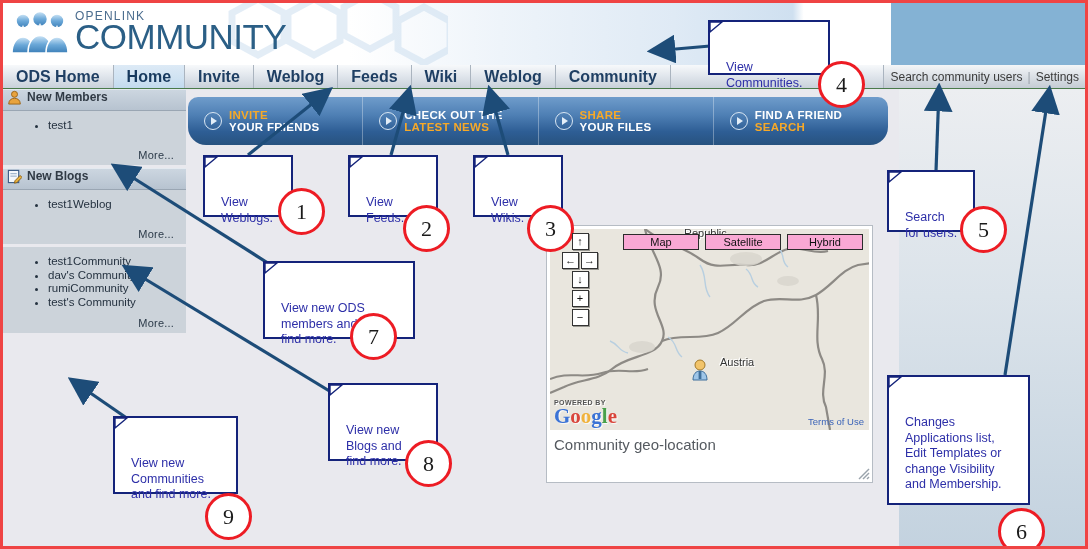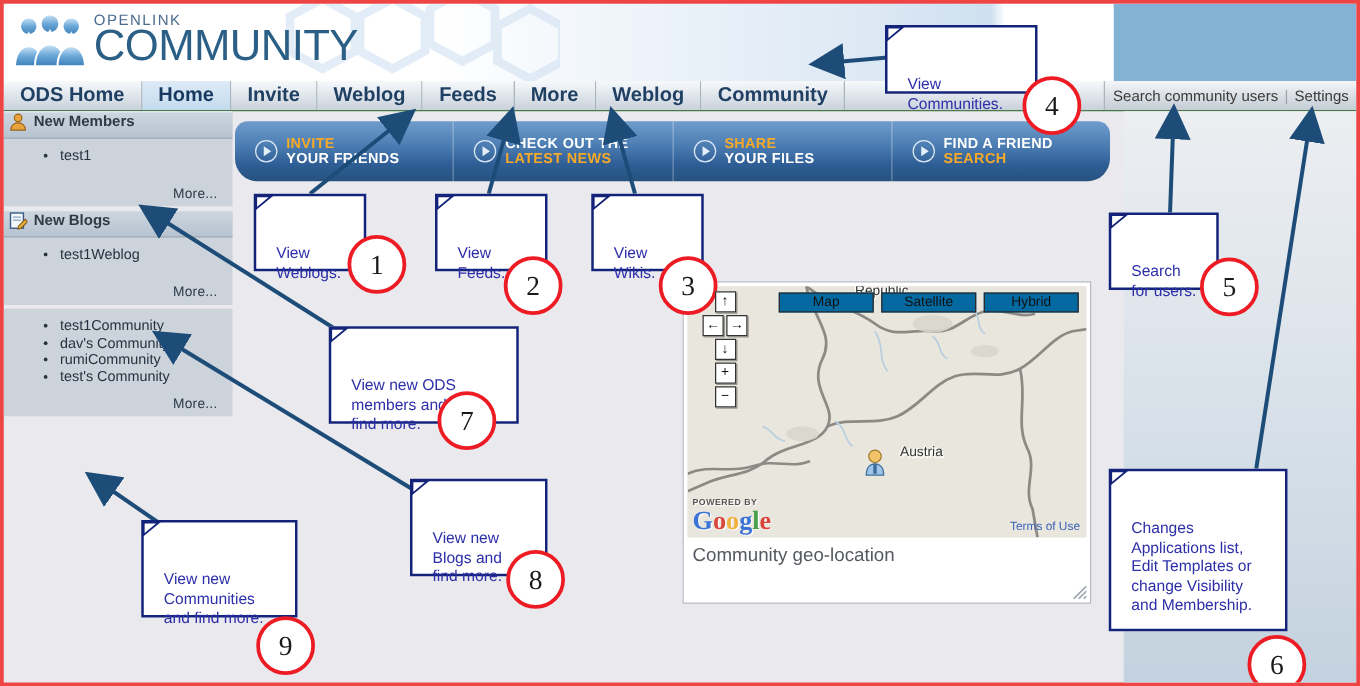--- a/index.html
+++ b/index.html
@@ -131,21 +131,21 @@
     background: #ffffff; border: 1px solid #b6bcc4;
   }
   #map-canvas {
     position: relative; margin: 3px 3px 0 3px; height: 201px;
     background: #e8e5dd; overflow: hidden;
   }
   .map-type-btns {
     position: absolute; right: 6px; top: 5px; display: flex; gap: 6px; z-index: 6;
   }
   .map-type-btn {
-    background: #0369a1; border: 1px solid #2b2b2b; font-size: 11px;
+    background: #f9a8d4; border: 1px solid #2b2b2b; font-size: 11px;
     color: #111; padding: 1px 0; width: 76px; text-align: center;
   }
   .map-ctrl {
     position: absolute; left: 8px; top: 4px; z-index: 6;
     width: 44px;
   }
   .mc-row { display: flex; justify-content: center; gap: 2px; }
   .mc-btn {
     width: 17px; height: 17px; background: #fff; border: 1px solid #333;
     box-shadow: 1px 1px 0 rgba(0,0,0,.35);
@@ -235,21 +235,21 @@
       </div>
     </div>
   </div>
 
   <div id="navbar">
     <div class="navtab">ODS Home</div>
     <div class="navtab active">Home</div>
     <div class="navtab">Invite</div>
     <div class="navtab">Weblog</div>
     <div class="navtab">Feeds</div>
-    <div class="navtab">More</div>
+    <div class="navtab">Wiki</div>
     <div class="navtab">Weblog</div>
     <div class="navtab">Community</div>
     <div class="navtab filler"></div>
     <div id="nav-right">
       <a href="#">Search community users</a>
       <span class="sep">|</span>
       <a href="#">Settings</a>
     </div>
   </div>
 

